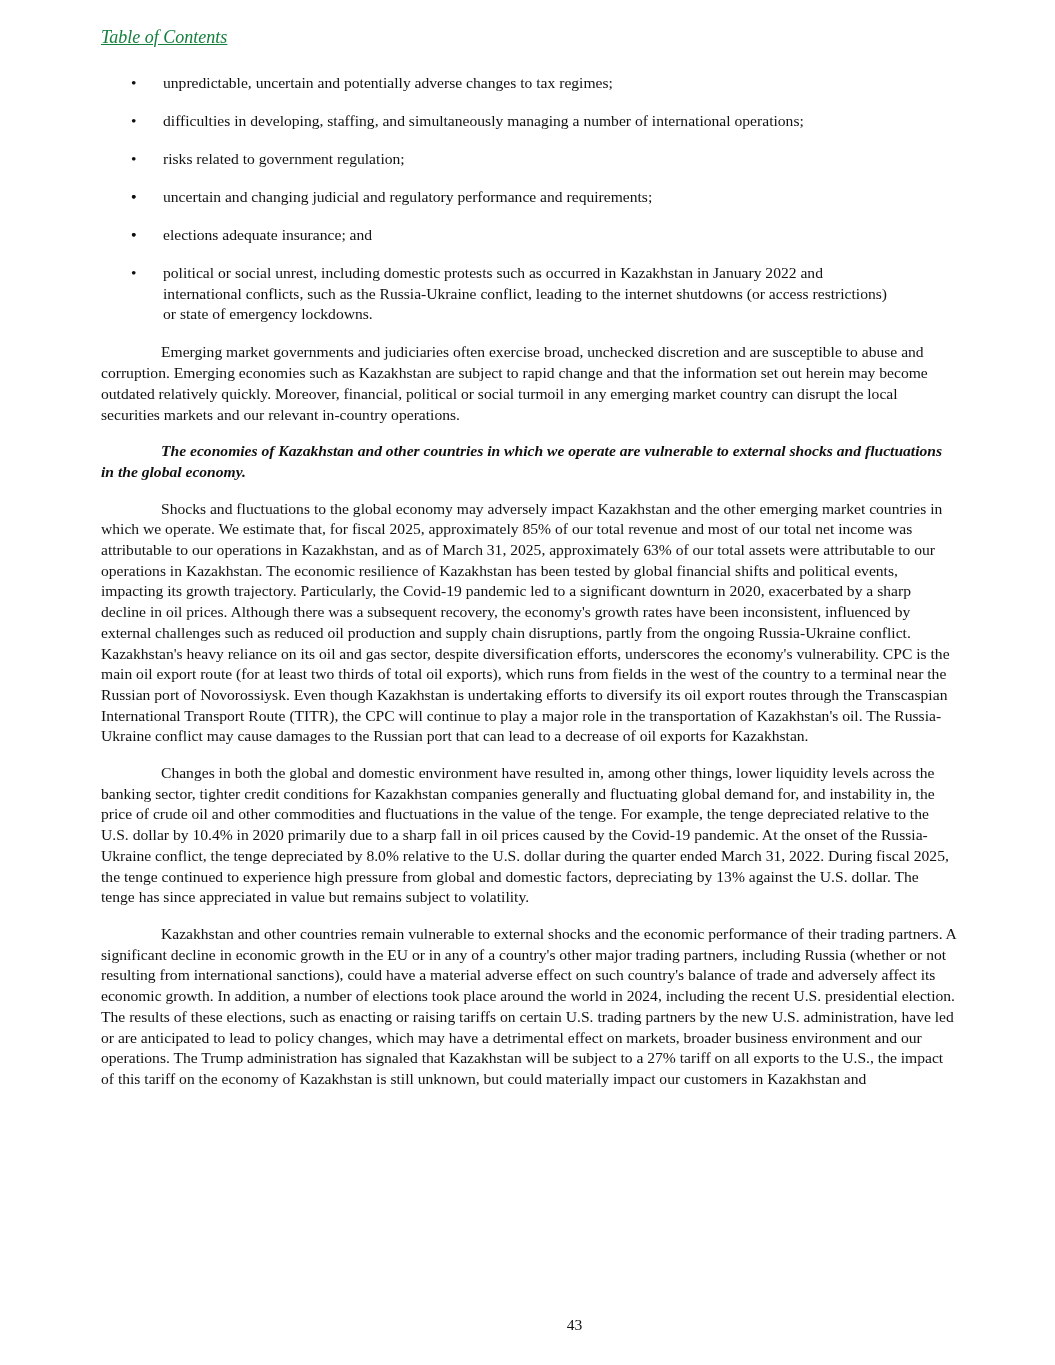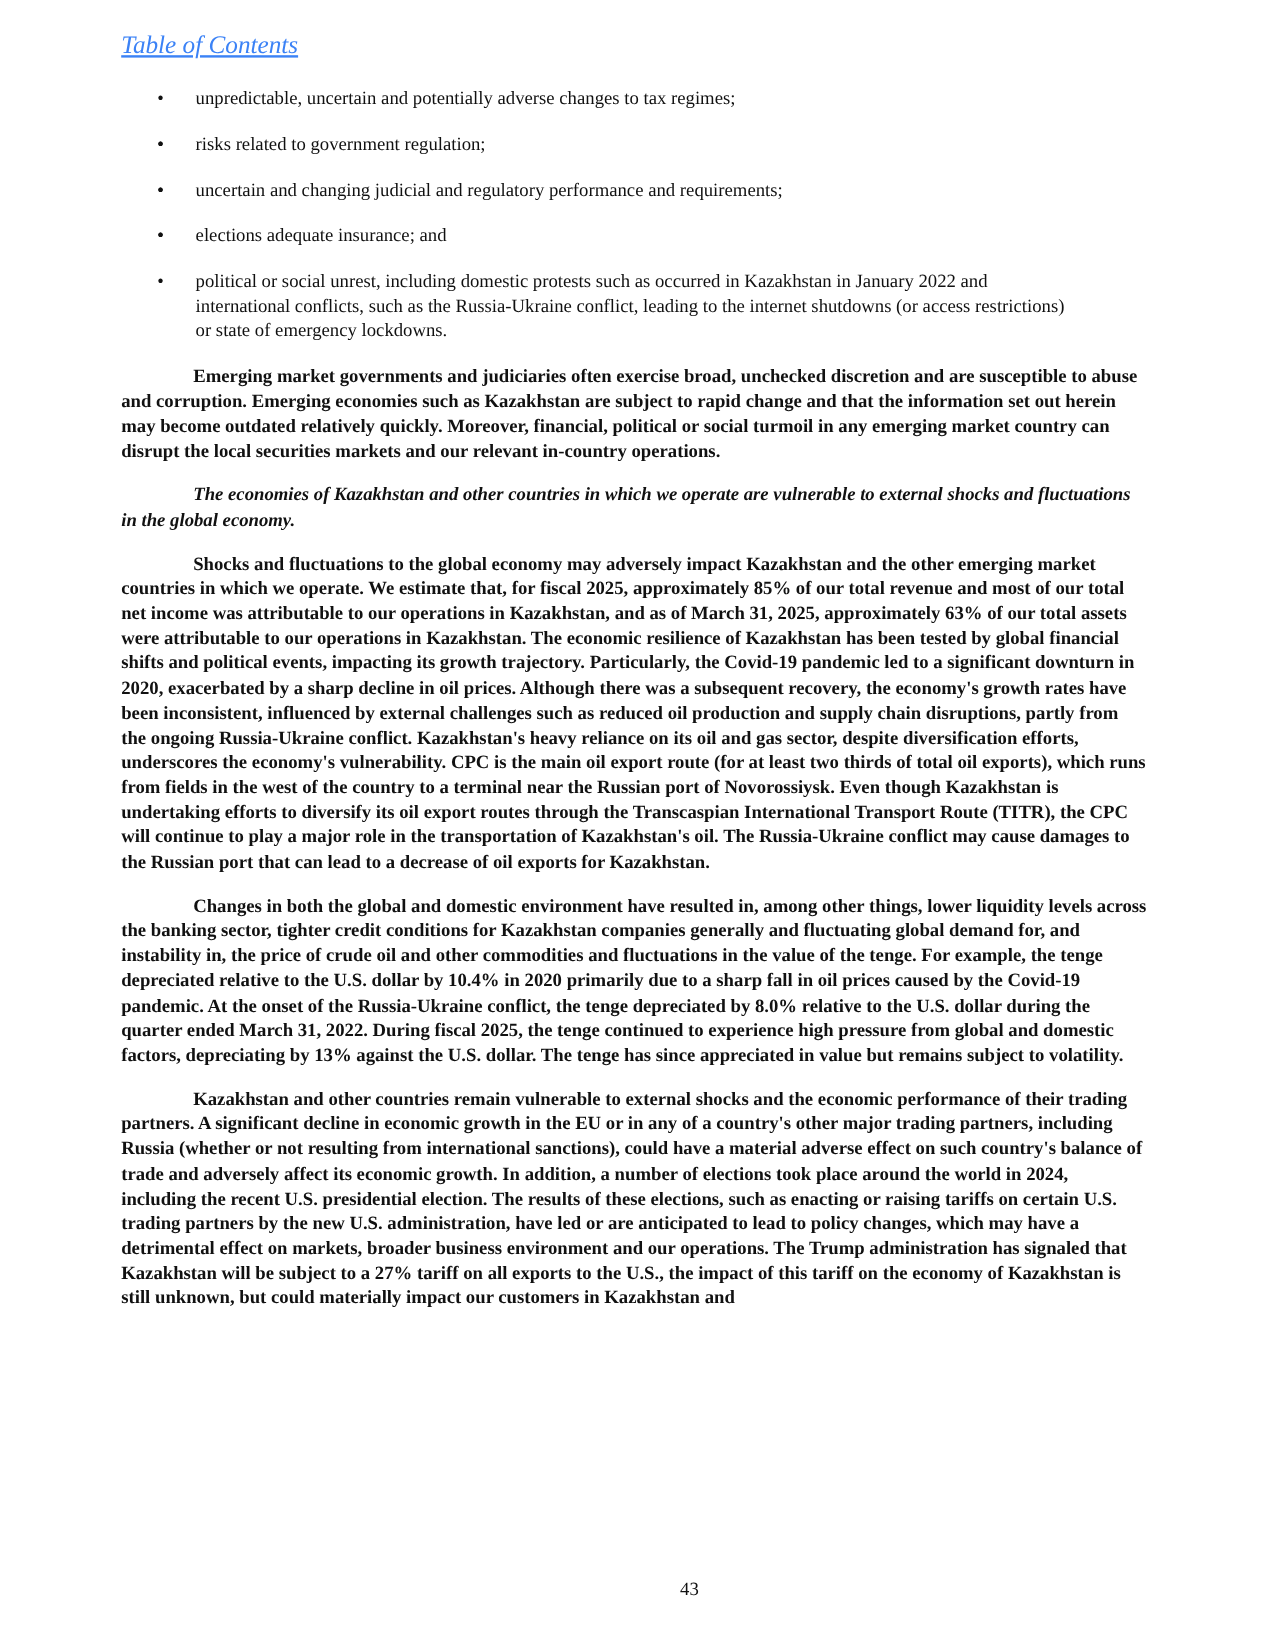--- a/index.html
+++ b/index.html
@@ -11,23 +11,23 @@
       color: #111111;
       font-size: 15.6px;
       line-height: 20.7px;
       overflow: hidden;
     }
     .toc-link {
       position: absolute;
       left: 101px;
       top: 27px;
       font-style: italic;
-      color: #3b82f6;
+      color: #15803d;
       text-decoration: underline;
-      font-size: 21px;
+      font-size: 18px;
       cursor: pointer;
     }
     .content {
       position: absolute;
       left: 101px;
       top: 73px;
       width: 855px;
     }
     ul.bullets {
       list-style: none;
@@ -41,21 +41,20 @@
       padding-right: 60px;
     }
     ul.bullets li .bullet {
       position: absolute;
       left: 30px;
       top: 0;
     }
     p.para {
       margin: 0 0 16px 0;
       text-indent: 60px;
-      font-weight: bold;
     }
     p.heading {
       margin: 0 0 16px 0;
       text-indent: 60px;
       font-weight: bold;
       font-style: italic;
     }
     .page-number {
       position: absolute;
       top: 1315px;
@@ -67,21 +66,21 @@
     }
   </style>
 </head>
 <body>
 
 <a class="toc-link">Table of Contents</a>
 
 <div class="content">
   <ul class="bullets">
     <li><span class="bullet">•</span><span>unpredictable, uncertain and potentially adverse changes to tax regimes;</span></li>
-    <li><span class="bullet">•</span></li>
+    <li><span class="bullet">•</span><span>difficulties in developing, staffing, and simultaneously managing a number of international operations;</span></li>
     <li><span class="bullet">•</span><span>risks related to government regulation;</span></li>
     <li><span class="bullet">•</span></li>
     <li><span class="bullet">•</span><span>uncertain and changing judicial and regulatory performance and requirements;</span></li>
     <li><span class="bullet">•</span></li>
     <li><span class="bullet">•</span><span>elections adequate insurance; and</span></li>
     <li><span class="bullet">•</span><span>political or social unrest, including domestic protests such as occurred in Kazakhstan in January 2022 and international conflicts, such as the Russia-Ukraine conflict, leading to the internet shutdowns (or access restrictions) or state of emergency lockdowns.</span></li>
   </ul>
 
   <p class="para">Emerging market governments and judiciaries often exercise broad, unchecked discretion and are susceptible to abuse and corruption. Emerging economies such as Kazakhstan are subject to rapid change and that the information set out herein may become outdated relatively quickly. Moreover, financial, political or social turmoil in any emerging market country can disrupt the local securities markets and our relevant in-country operations.</p>
 

